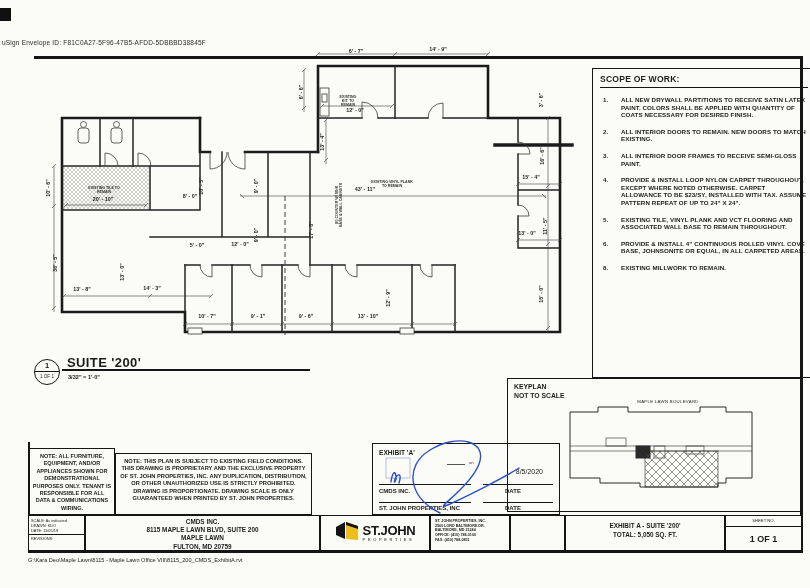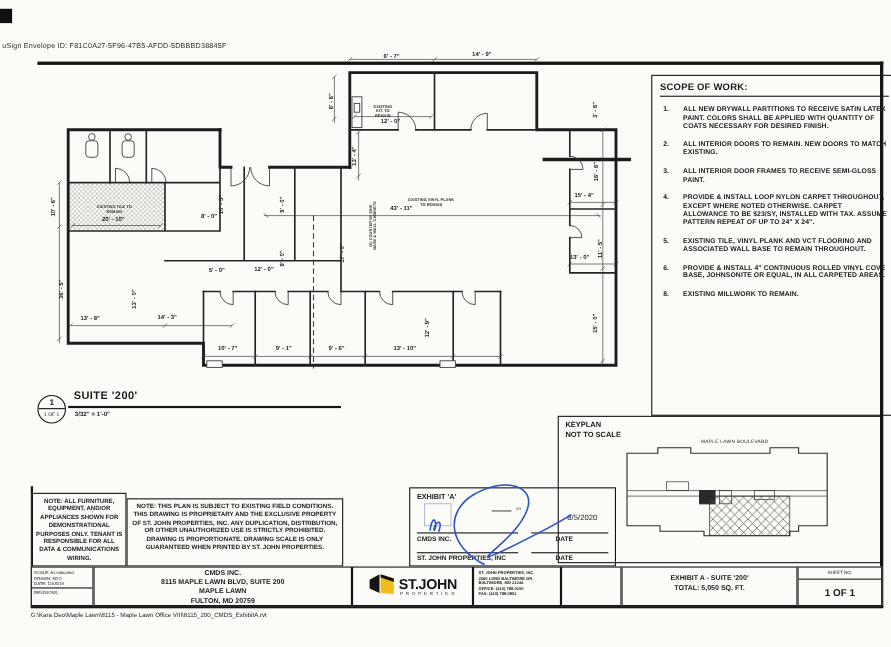--- a/index.html
+++ b/index.html
@@ -13,21 +13,21 @@
   .scope-box{position:absolute;left:592px;top:68px;width:224px;height:310px;border:1.6px solid #151515;box-sizing:border-box;}
   .scope-title{margin:5px 7px 3px 7px;font-size:8.6px;font-weight:bold;letter-spacing:.2px;border-bottom:1.8px solid #151515;padding-bottom:3px;}
   .scope-items{margin:8px 8px 0 10px;}
   .scope-item{display:flex;margin-bottom:9px;font-size:6.2px;line-height:7.6px;font-weight:600;}
   .scope-num{width:10px;flex:0 0 10px;}
   .scope-text{flex:1;padding-left:8px;letter-spacing:.1px;}
   
   .det-circle{position:absolute;left:34px;top:359px;width:26px;height:26px;border:1.3px solid #151515;border-radius:50%;box-sizing:border-box;text-align:center;background:#fbfbf8;}
   .det-num{font-size:7.5px;font-weight:bold;border-bottom:1px solid #151515;line-height:11px;height:11px;}
   .det-sheet{font-size:4.6px;line-height:9px;}
-  .suite-title{position:absolute;left:67px;top:355px;font-size:10px;font-weight:bold;letter-spacing:.4px;}
+  .suite-title{position:absolute;left:67px;top:355px;font-size:13px;font-weight:bold;letter-spacing:.4px;}
   .suite-underline{position:absolute;left:62px;top:369px;width:248px;height:2px;background:#151515;}
   .suite-scale{position:absolute;left:68px;top:374px;font-size:5.6px;font-weight:bold;}
   
   .keyplan-box{position:absolute;left:507px;top:378px;width:295px;height:134px;border:1.6px solid #151515;box-sizing:border-box;}
   .keyplan-title{position:absolute;left:6px;top:4px;font-size:6.8px;font-weight:bold;line-height:8.5px;white-space:pre-line;}
   .keyplan-street{position:absolute;left:60px;top:20px;width:200px;text-align:center;font-size:4.3px;letter-spacing:.3px;}
   
   .note-box{position:absolute;border:1.6px solid #151515;box-sizing:border-box;text-align:center;font-weight:600;background:#fbfbf8;}
   .note1{left:29px;top:448px;width:86px;height:67px;font-size:5.5px;line-height:7.4px;padding:4px 2px;}
   .note2{left:115px;top:453px;width:197px;height:62px;font-size:5.7px;line-height:7.4px;padding:4px 3px;}
@@ -39,21 +39,21 @@
   .sig-date{position:absolute;right:16px;top:24px;font-size:7px;}
   .sig-line{position:absolute;height:1.2px;background:#151515;}
   .sig-name{position:absolute;font-size:6px;font-weight:600;}
   
   .blk{position:absolute;border:1.3px solid #151515;box-sizing:border-box;background:#fbfbf8;}
   .scale-blk{left:28px;top:515px;width:57px;height:36px;font-size:3.9px;line-height:5px;}
   .scale-rows{padding:2px 2px;border-bottom:1px solid #151515;height:19px;box-sizing:border-box;}
   .rev-row{padding:1px 2px;font-size:3.9px;}
   .cmds-blk{left:85px;top:515px;width:235px;height:36px;text-align:center;font-size:6.4px;font-weight:600;line-height:8.2px;padding-top:2px;}
   .logo-blk{left:320px;top:515px;width:110px;height:36px;display:flex;align-items:center;justify-content:center;gap:4px;}
-  .logo-text{text-align:right;}
+  .logo-text{text-align:left;}
   .logo-main{font-size:13px;font-weight:800;letter-spacing:-.3px;line-height:12px;color:#141414;}
   .logo-sub{font-size:4px;letter-spacing:2.6px;color:#141414;}
   .info-blk{left:430px;top:515px;width:80px;height:36px;font-size:3.7px;line-height:4.7px;padding:3px 0 0 4px;font-weight:600;}
   .empty-blk{left:510px;top:515px;width:55px;height:36px;}
   .exh-blk{left:565px;top:515px;width:160px;height:36px;text-align:center;font-size:6.4px;font-weight:700;line-height:9px;padding-top:5px;}
   .sheet-blk{left:725px;top:515px;width:77px;height:36px;}
   .sheet-label{font-size:4.2px;text-align:center;border-bottom:1.6px solid #151515;line-height:10px;height:10px;}
   .sheet-value{font-size:9px;font-weight:bold;text-align:center;line-height:24px;}
   .footer-path{position:absolute;left:28px;top:557px;font-size:5.6px;font-weight:500;color:#222;}
   

